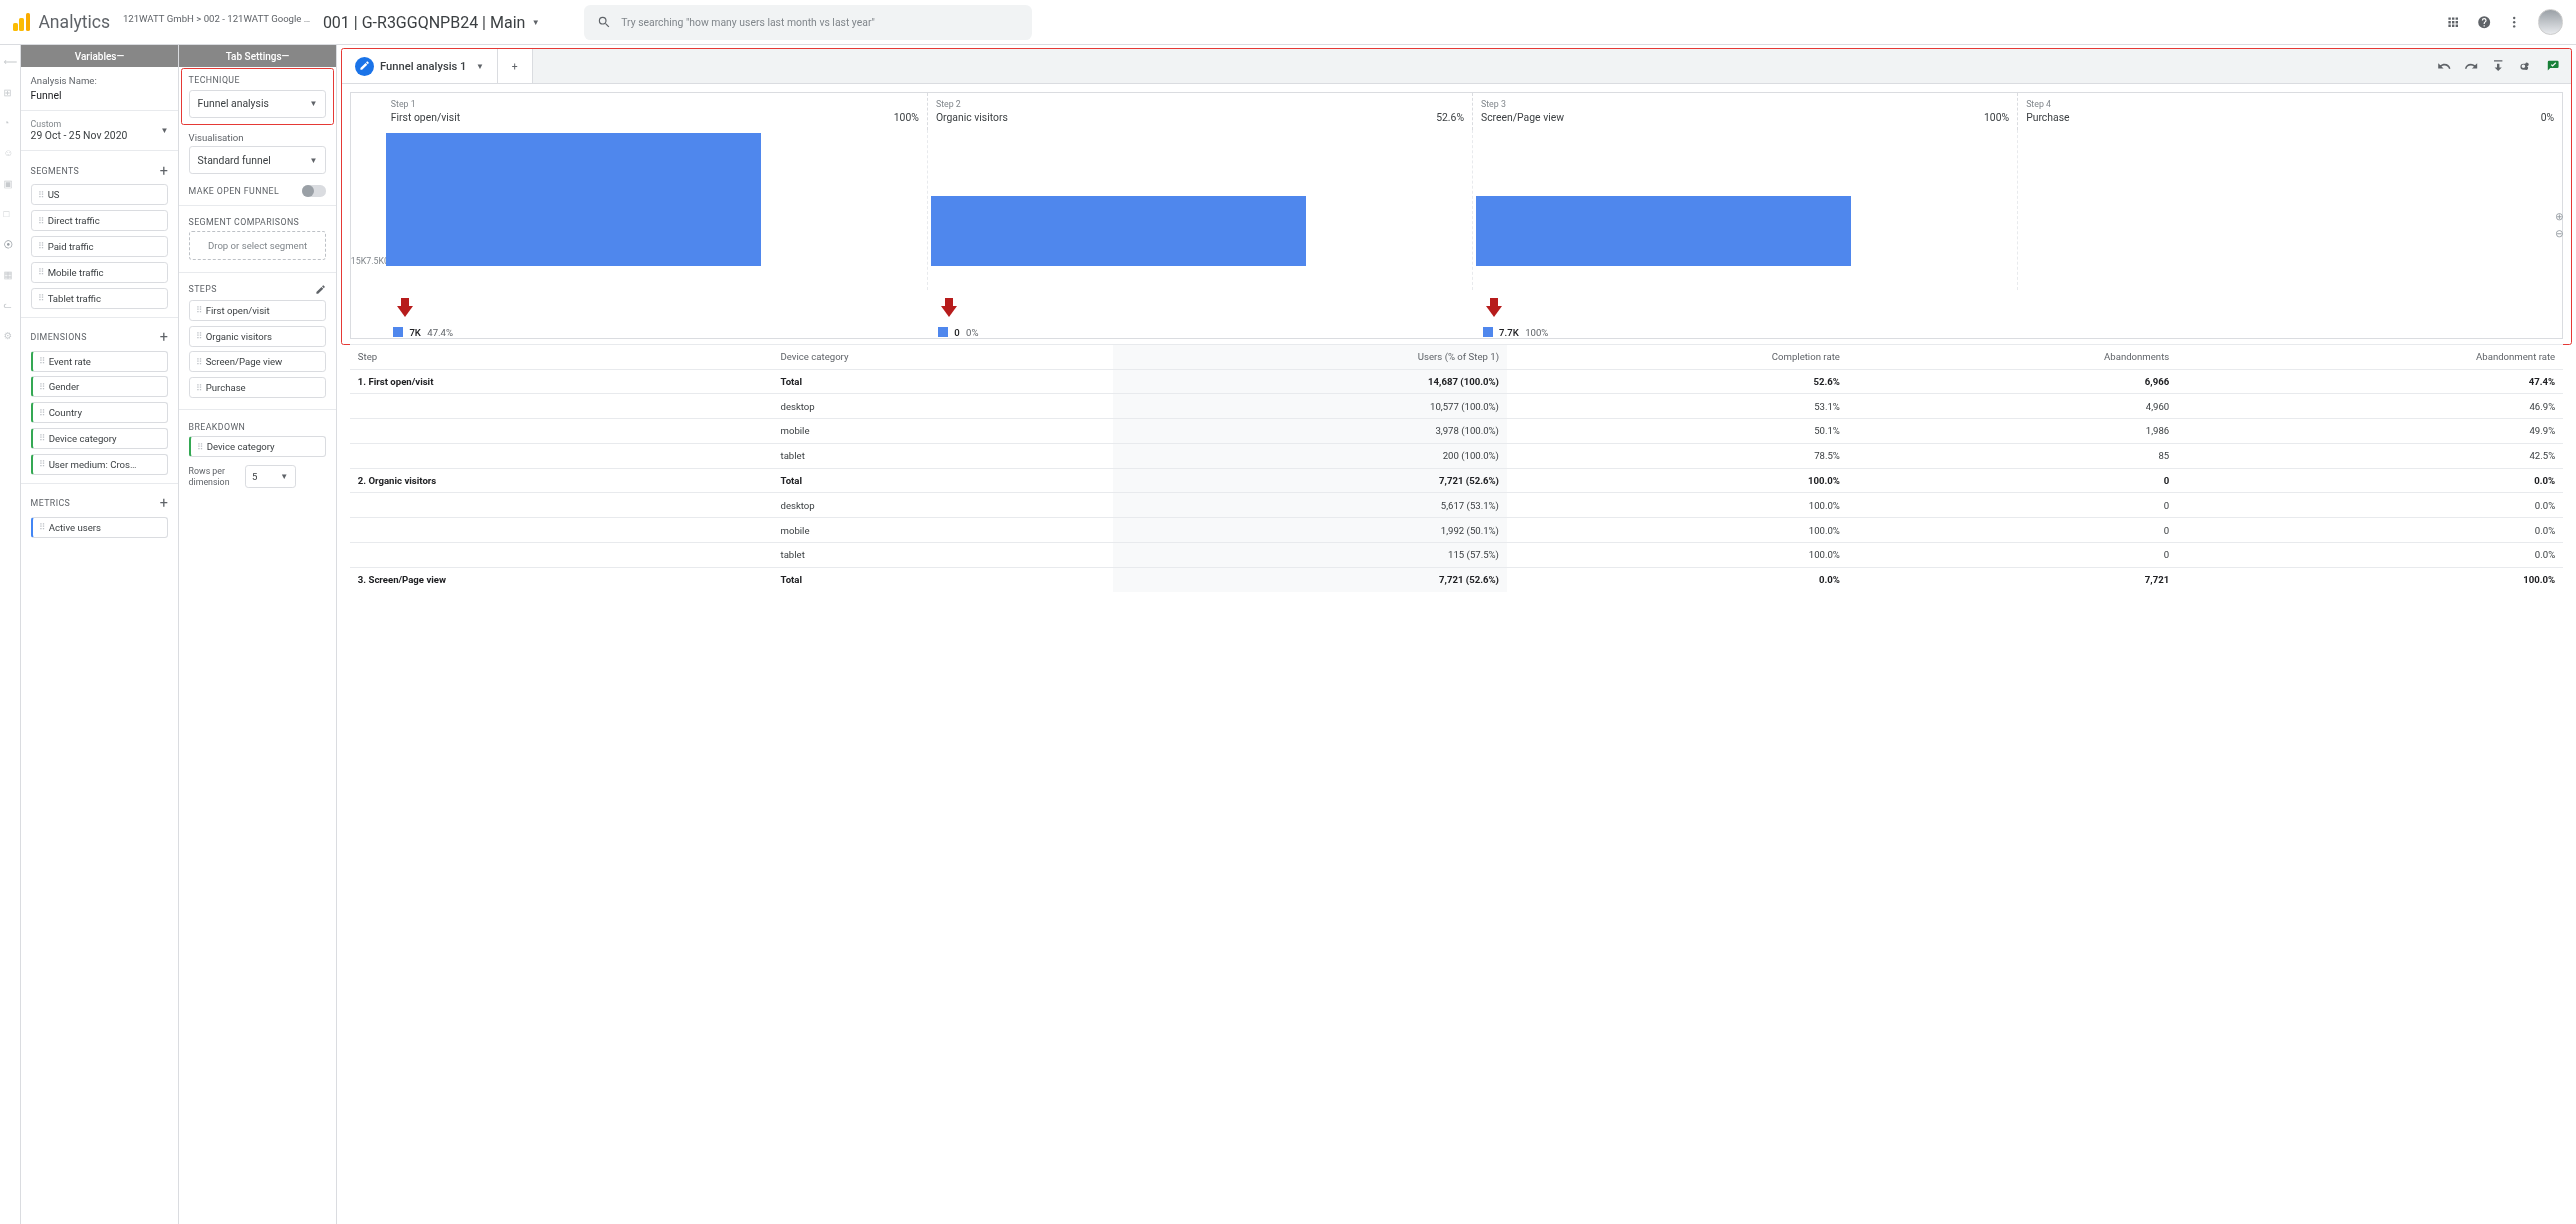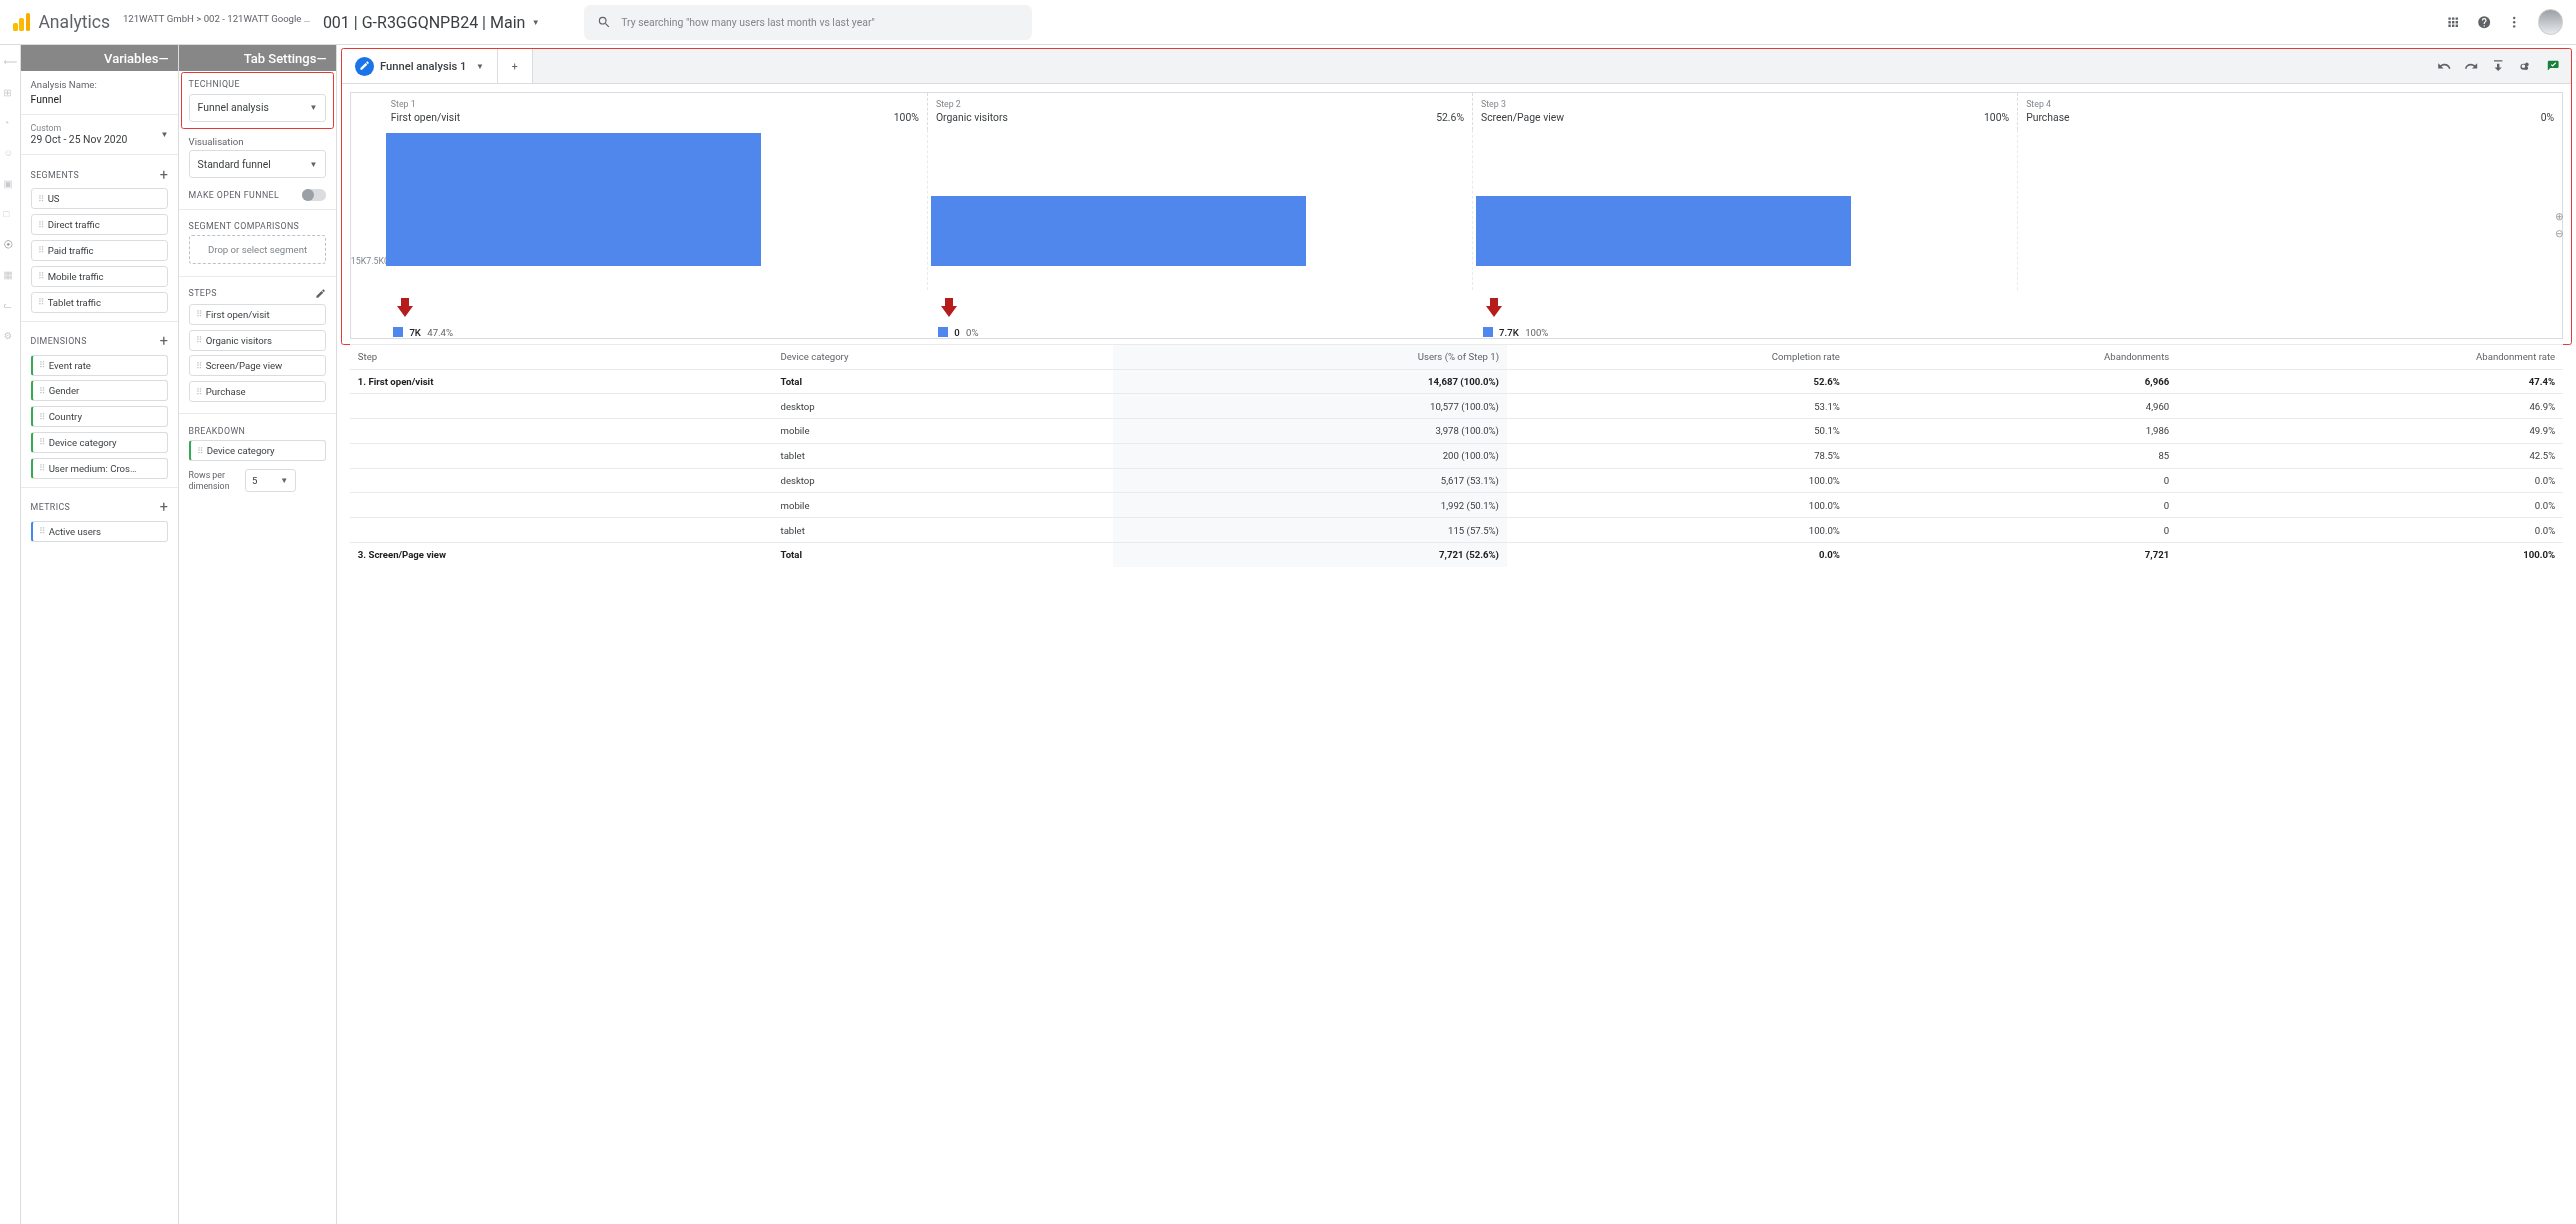--- a/index.html
+++ b/index.html
@@ -23,21 +23,21 @@
 .top-icons { display:flex; align-items:center; gap:16px; color:#5f6368; }
 .avatar { width:25.6px; height:25.6px; border-radius:50%; background: linear-gradient(#9aa0a6,#e8eaed); border:0.8px solid #ccc; }
 
 
 .body-row { display:flex; height: calc(100vh - 45px); }
 .left-rail { width:21px; border-right:0.8px solid #dadce0; display:flex; flex-direction:column; align-items:center; padding-top:11.2px; gap:17.6px; color:#9aa0a6; font-size:9.6px; }
 .left-rail .rail-ico { width:12.8px; height:12.8px; opacity:.55; }
 
 
 .panel { width:158px; border-right:0.8px solid #dadce0; display:flex; flex-direction:column; background:#fff; }
-.panel-header { background:#878787; color:#fff; font-weight:500; display:flex; align-items:center; justify-content:flex-end; padding:5.6px 9.6px; font-size:13px; }
+.panel-header { background:#878787; color:#fff; font-weight:500; display:flex; align-items:center; justify-content:center; padding:5.6px 9.6px; font-size:10px; }
 .panel-body { padding: 8px 9.6px; overflow:auto; flex:1; }
 .section-label { font-size:8.8px; letter-spacing:0.4px; color:#5f6368; margin: 11.2px 0 4.8px; display:flex; align-items:center; justify-content:space-between; }
 .field-label { font-size:9.6px; color:#5f6368; margin-bottom:3.2px; }
 .plain-val { font-size:10.4px; color:#202124; margin-bottom:3.2px; }
 .select-box { border:0.8px solid #dadce0; border-radius:3.2px; padding:6.4px 8px; display:flex; align-items:center; justify-content:space-between; font-size:10.4px; color:#3c4043; cursor:pointer; }
 .select-box.small { width:51px; padding:4.8px 6.4px; font-size:9.6px; }
 .chip { display:flex; align-items:center; gap:4.8px; border:0.8px solid #dadce0; border-radius:3.2px; padding:4px 6.4px; margin-bottom:4.8px; font-size:9.6px; color:#3c4043; cursor:grab; }
 .chip .drag { color:#bdc1c6; letter-spacing:-1.6px; font-size:8.8px; }
 .chip.green { border-left:2.4px solid #34a853; }
 .chip.blue { border-left:2.4px solid #4285f4; }
@@ -471,20 +471,28 @@
           </tr>
           <tr>
             <td></td>
             <td>tablet</td>
             <td class="right col-shade">200 (100.0%)</td>
             <td class="right">78.5%</td>
             <td class="right">85</td>
             <td class="right">42.5%</td>
           </tr>
           <tr>
+            <td class="bold">2. Organic visitors</td>
+            <td class="bold">Total</td>
+            <td class="right col-shade bold">7,721 (52.6%)</td>
+            <td class="right bold">100.0%</td>
+            <td class="right bold">0</td>
+            <td class="right bold">0.0%</td>
+          </tr>
+          <tr>
             <td></td>
             <td>desktop</td>
             <td class="right col-shade">5,617 (53.1%)</td>
             <td class="right">100.0%</td>
             <td class="right">0</td>
             <td class="right">0.0%</td>
           </tr>
           <tr>
             <td></td>
             <td>mobile</td>

